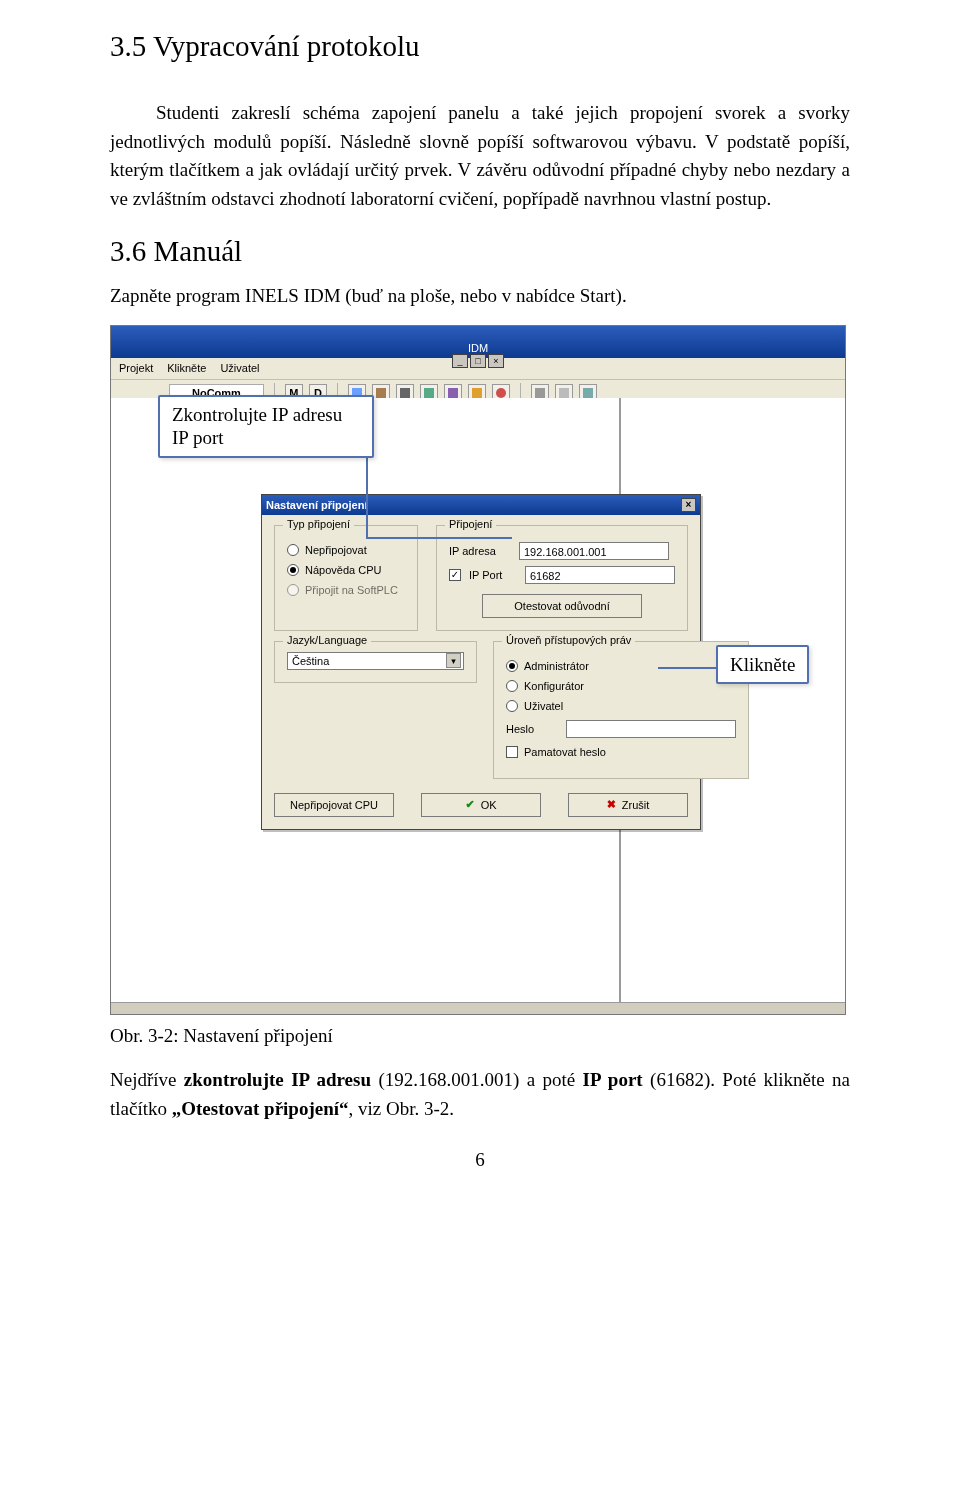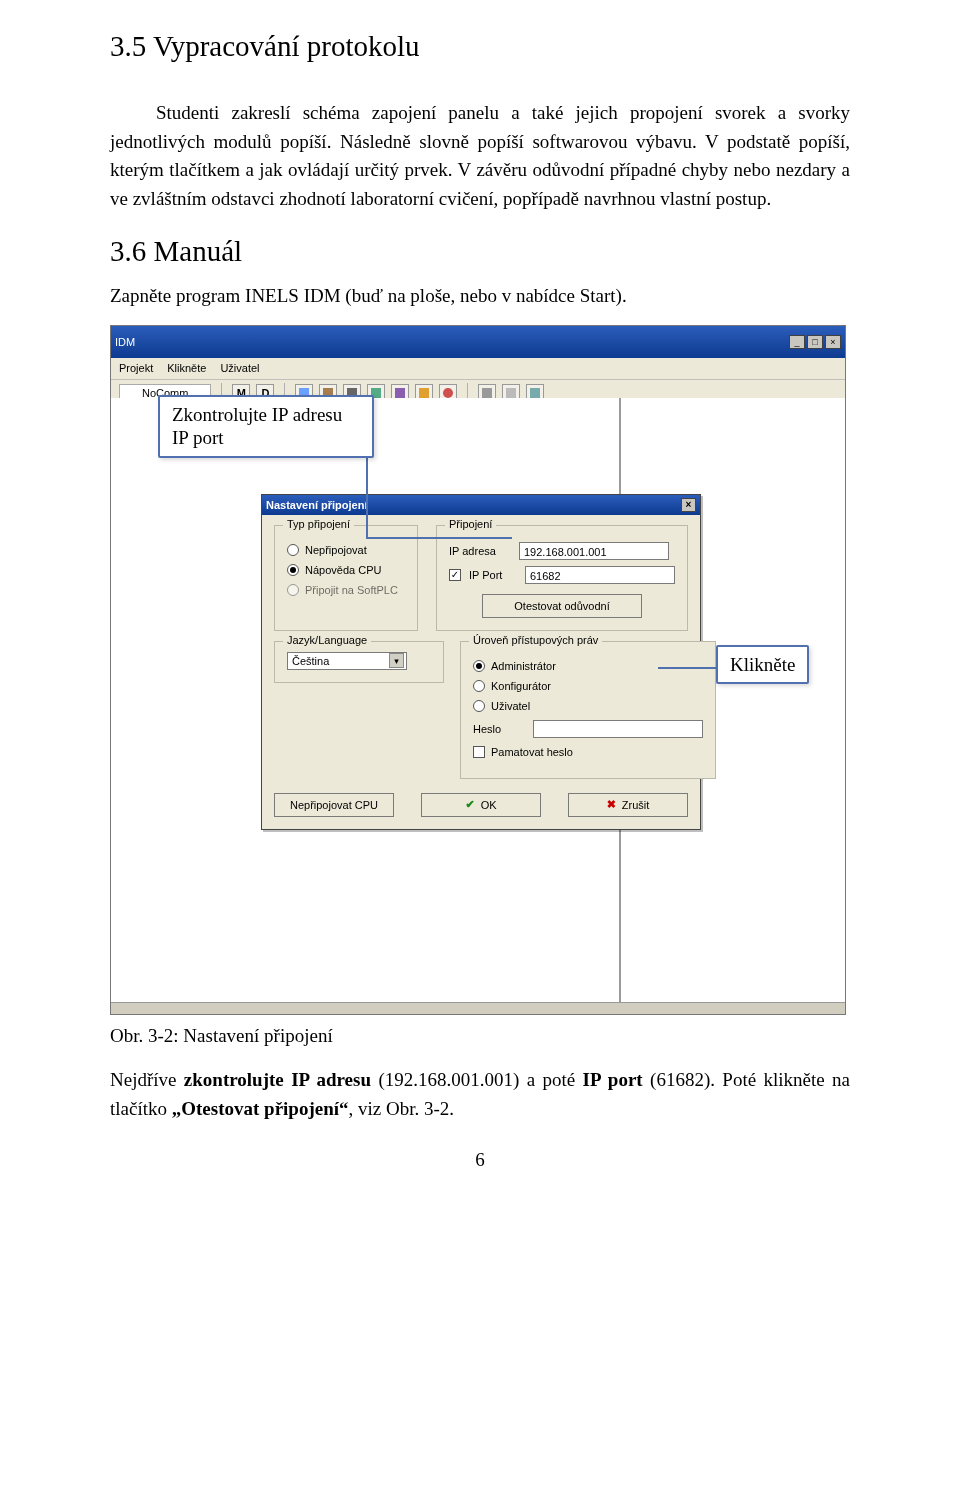--- a/index.html
+++ b/index.html
@@ -53,20 +53,21 @@
     font-size: 11px;
     overflow: hidden;
   }
   .titlebar {
     height: 22px;
     background: linear-gradient(#2b5dbb, #0d3a90);
     color: #fff;
     display: flex; align-items: center;
     padding: 16px 4px;
     justify-content: space-between;
+    flex-direction: column;
   }
   .titlebar .title { font-size: 11px; }
   .win-btns { display:flex; gap:2px; }
   .win-btn {
     width:16px; height:14px; background:#c9c7c0;
     border:1px solid #404040; font-size:9px; line-height:12px; text-align:center;
     color:#000;
   }
   .menubar {
     height: 22px;
@@ -77,24 +78,25 @@
   }
   .menu-item { font-size:11px; }
   .toolbar {
     height: 28px;
     background: #ece9d8;
     display: flex; align-items: center; gap: 6px;
     padding: 0 8px;
     border-bottom: 1px solid #bfbfbf;
   }
   .nocomm {
+    margin-left: 50px;
     padding: 2px 22px;
     border: 1px solid #aaa;
     background: #fff;
-    font-weight: normal;
+    font-weight: bold;
     font-size: 11px;
   }
   .tb-sep { width:1px; height:20px; background:#b0b0b0; margin:0 4px;}
   .tb-letter {
     width:18px; height:18px; border:1px solid #999;
     display:flex; align-items:center; justify-content:center;
     font-weight:bold; font-size:11px; background:#f2f0e8;
   }
   .tb-icon {
     width:18px; height:18px; border:1px solid #999; background:#f2f0e8;
@@ -174,21 +176,21 @@
     gap:6px;
   }
   .btn.small { min-width:160px; }
   .ok-tick { color:#1a8a1a; font-weight:bold; }
   .x-red { color:#c00; font-weight:bold; }
   .label { font-size:11px; }
   .jazyk-wrap { display:flex; gap:16px; align-items:flex-start; }
   .jazyk-wrap .lang-sel { flex:0 0 170px; }
   .jazyk-wrap .rest { flex:1; }
   .select {
-    width:120px;height:18px;border:1px solid #7a7a7a;background:#fff;
+    width:177px;height:18px;border:1px solid #7a7a7a;background:#fff;
     font-size:11px; display:flex; align-items:center; justify-content:space-between;
     padding:0 2px 0 4px;
   }
   .select .arrow {
     width:15px;height:15px;background:#d2cfc5;border:1px solid #888;
     display:flex;align-items:center;justify-content:center;font-size:9px;
   }
   .dlg-btnrow { display:flex; justify-content:space-between; gap:10px; margin-top:4px;}
   .fldrow { display:flex; align-items:center; gap:8px; margin:6px 0;}
   .fldrow .label { width:62px; }

